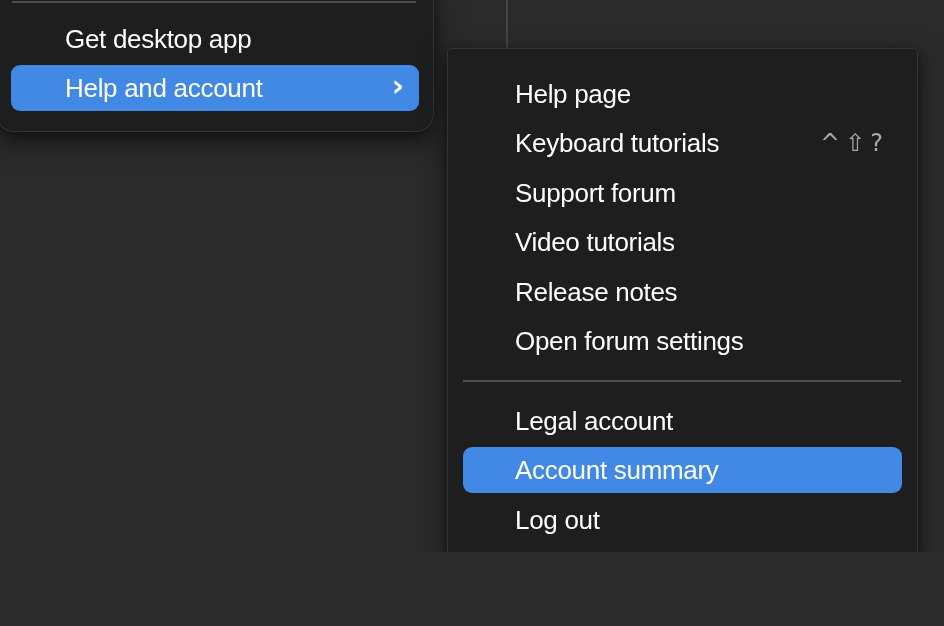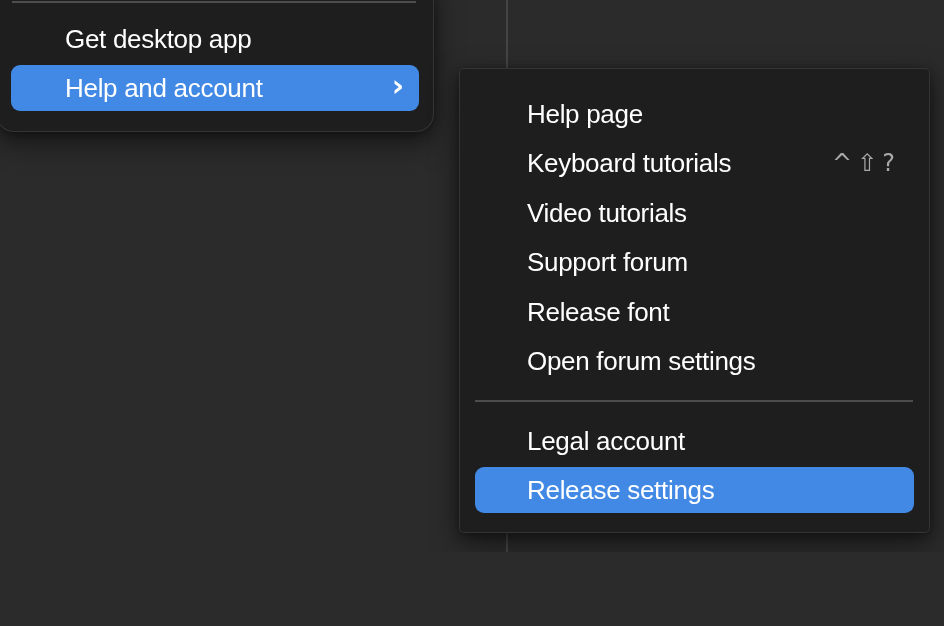--- a/index.html
+++ b/index.html
@@ -35,25 +35,24 @@
     box-shadow:0 10px 28px rgba(0,0,0,0.50),0 2px 8px rgba(0,0,0,0.35);
     z-index:2;
   }
   .menu-parent{
     left:-4px;top:-14px;width:438px;
     border-radius:0 0 18px 18px;
     border-top:none;
     padding:15px 0 16px 0;
   }
   .menu-sub{
-    left:447px;top:68px;width:471px;
+    left:447px;top:48px;width:471px;
     border-radius:5px;
     padding:18px 0 15px 0;
     z-index:3;
-    margin-left:12px;
   }
 
   .menu-item{
     height:46px;
     margin:3.5px 15px;
     border-radius:9px;
     display:flex;
     align-items:center;
     padding:0 19px 0 52px;
     box-sizing:border-box;
@@ -127,40 +126,43 @@
     <div class="menu-item">
       <span class="label">Keyboard tutorials</span>
       <span class="shortcut">
         <span>^</span>
         <span>⇧</span>
         <span>?</span>
       </span>
     </div>
 
     <div class="menu-item">
+      <span class="label">Support forum</span>
+    </div>
+
+    <div class="menu-item">
       <span class="label">Video tutorials</span>
     </div>
 
     <div class="menu-item">
-      <span class="label">Support forum</span>
-    </div>
-
-    <div class="menu-item">
-      <span class="label">Release font</span>
+      <span class="label">Release notes</span>
     </div>
 
     <div class="menu-item">
       <span class="label">Open forum settings</span>
     </div>
 
     <div class="menu-divider"></div>
 
     <div class="menu-item">
       <span class="label">Legal account</span>
     </div>
 
     <div class="menu-item selected">
-      <span class="label">Release settings</span>
+      <span class="label">Account summary</span>
     </div>
 
+    <div class="menu-item">
+      <span class="label">Log out</span>
+    </div>
 
   </div>
 </div>
 
 </body></html>

